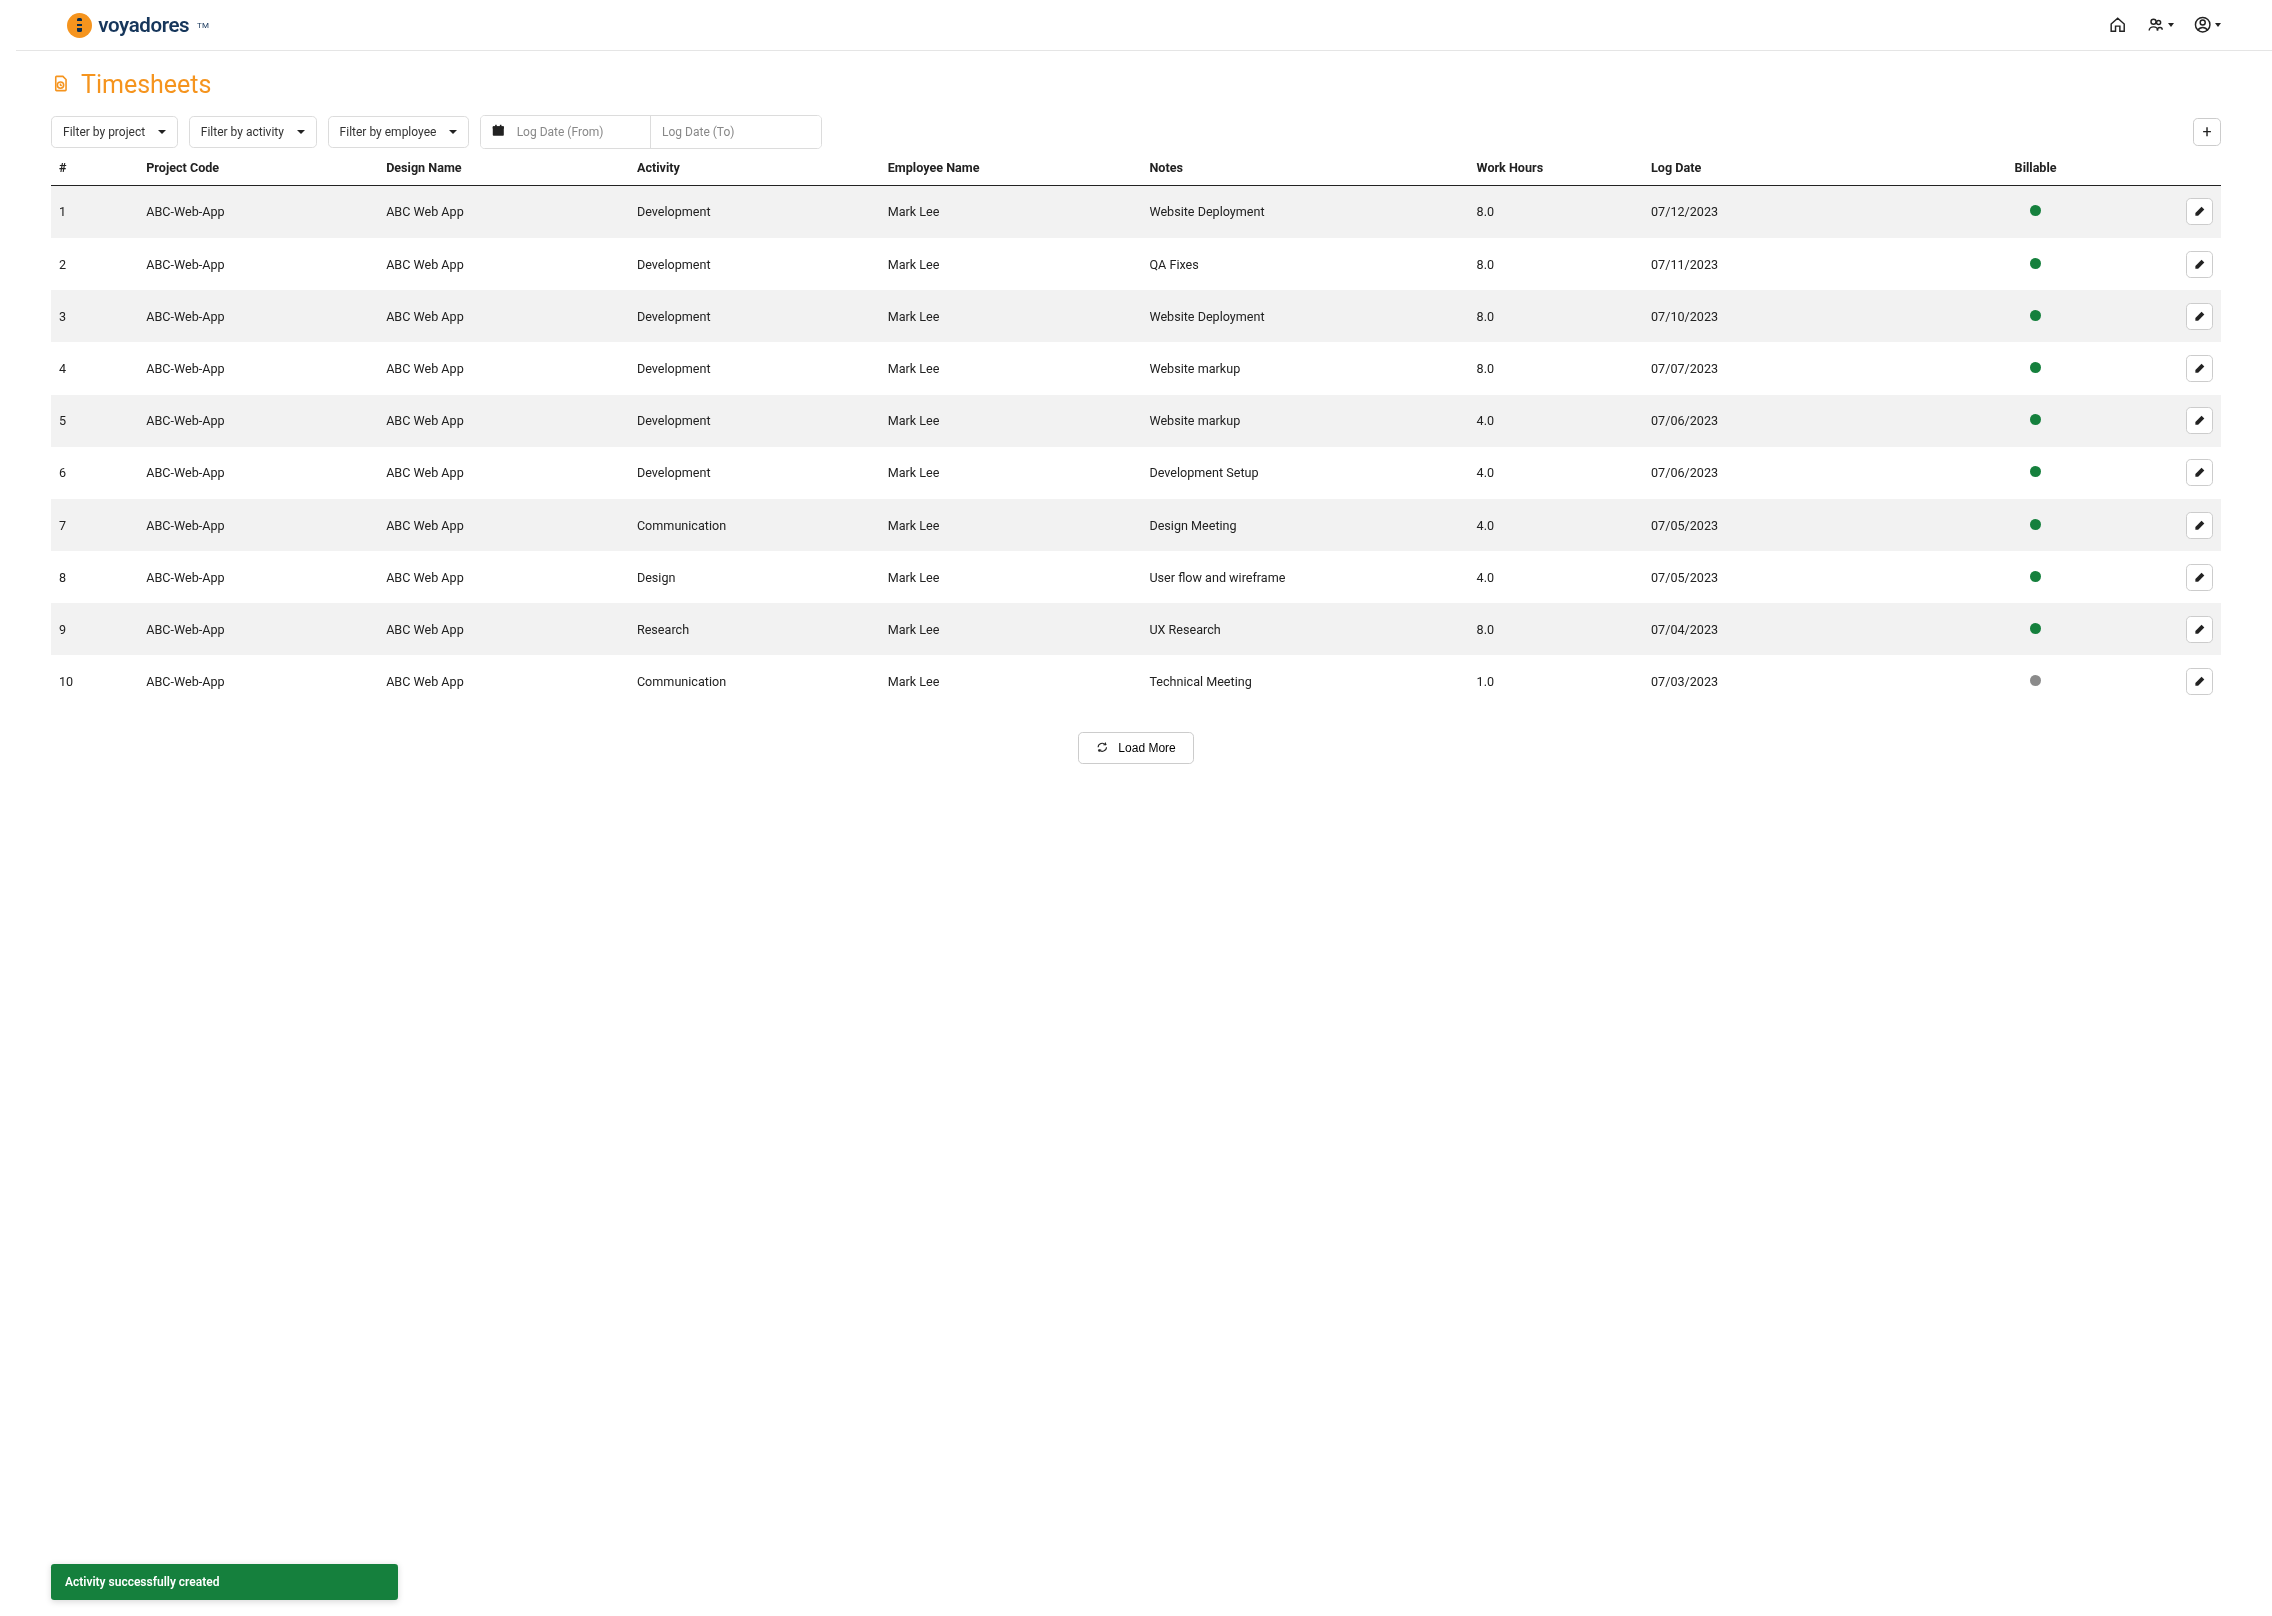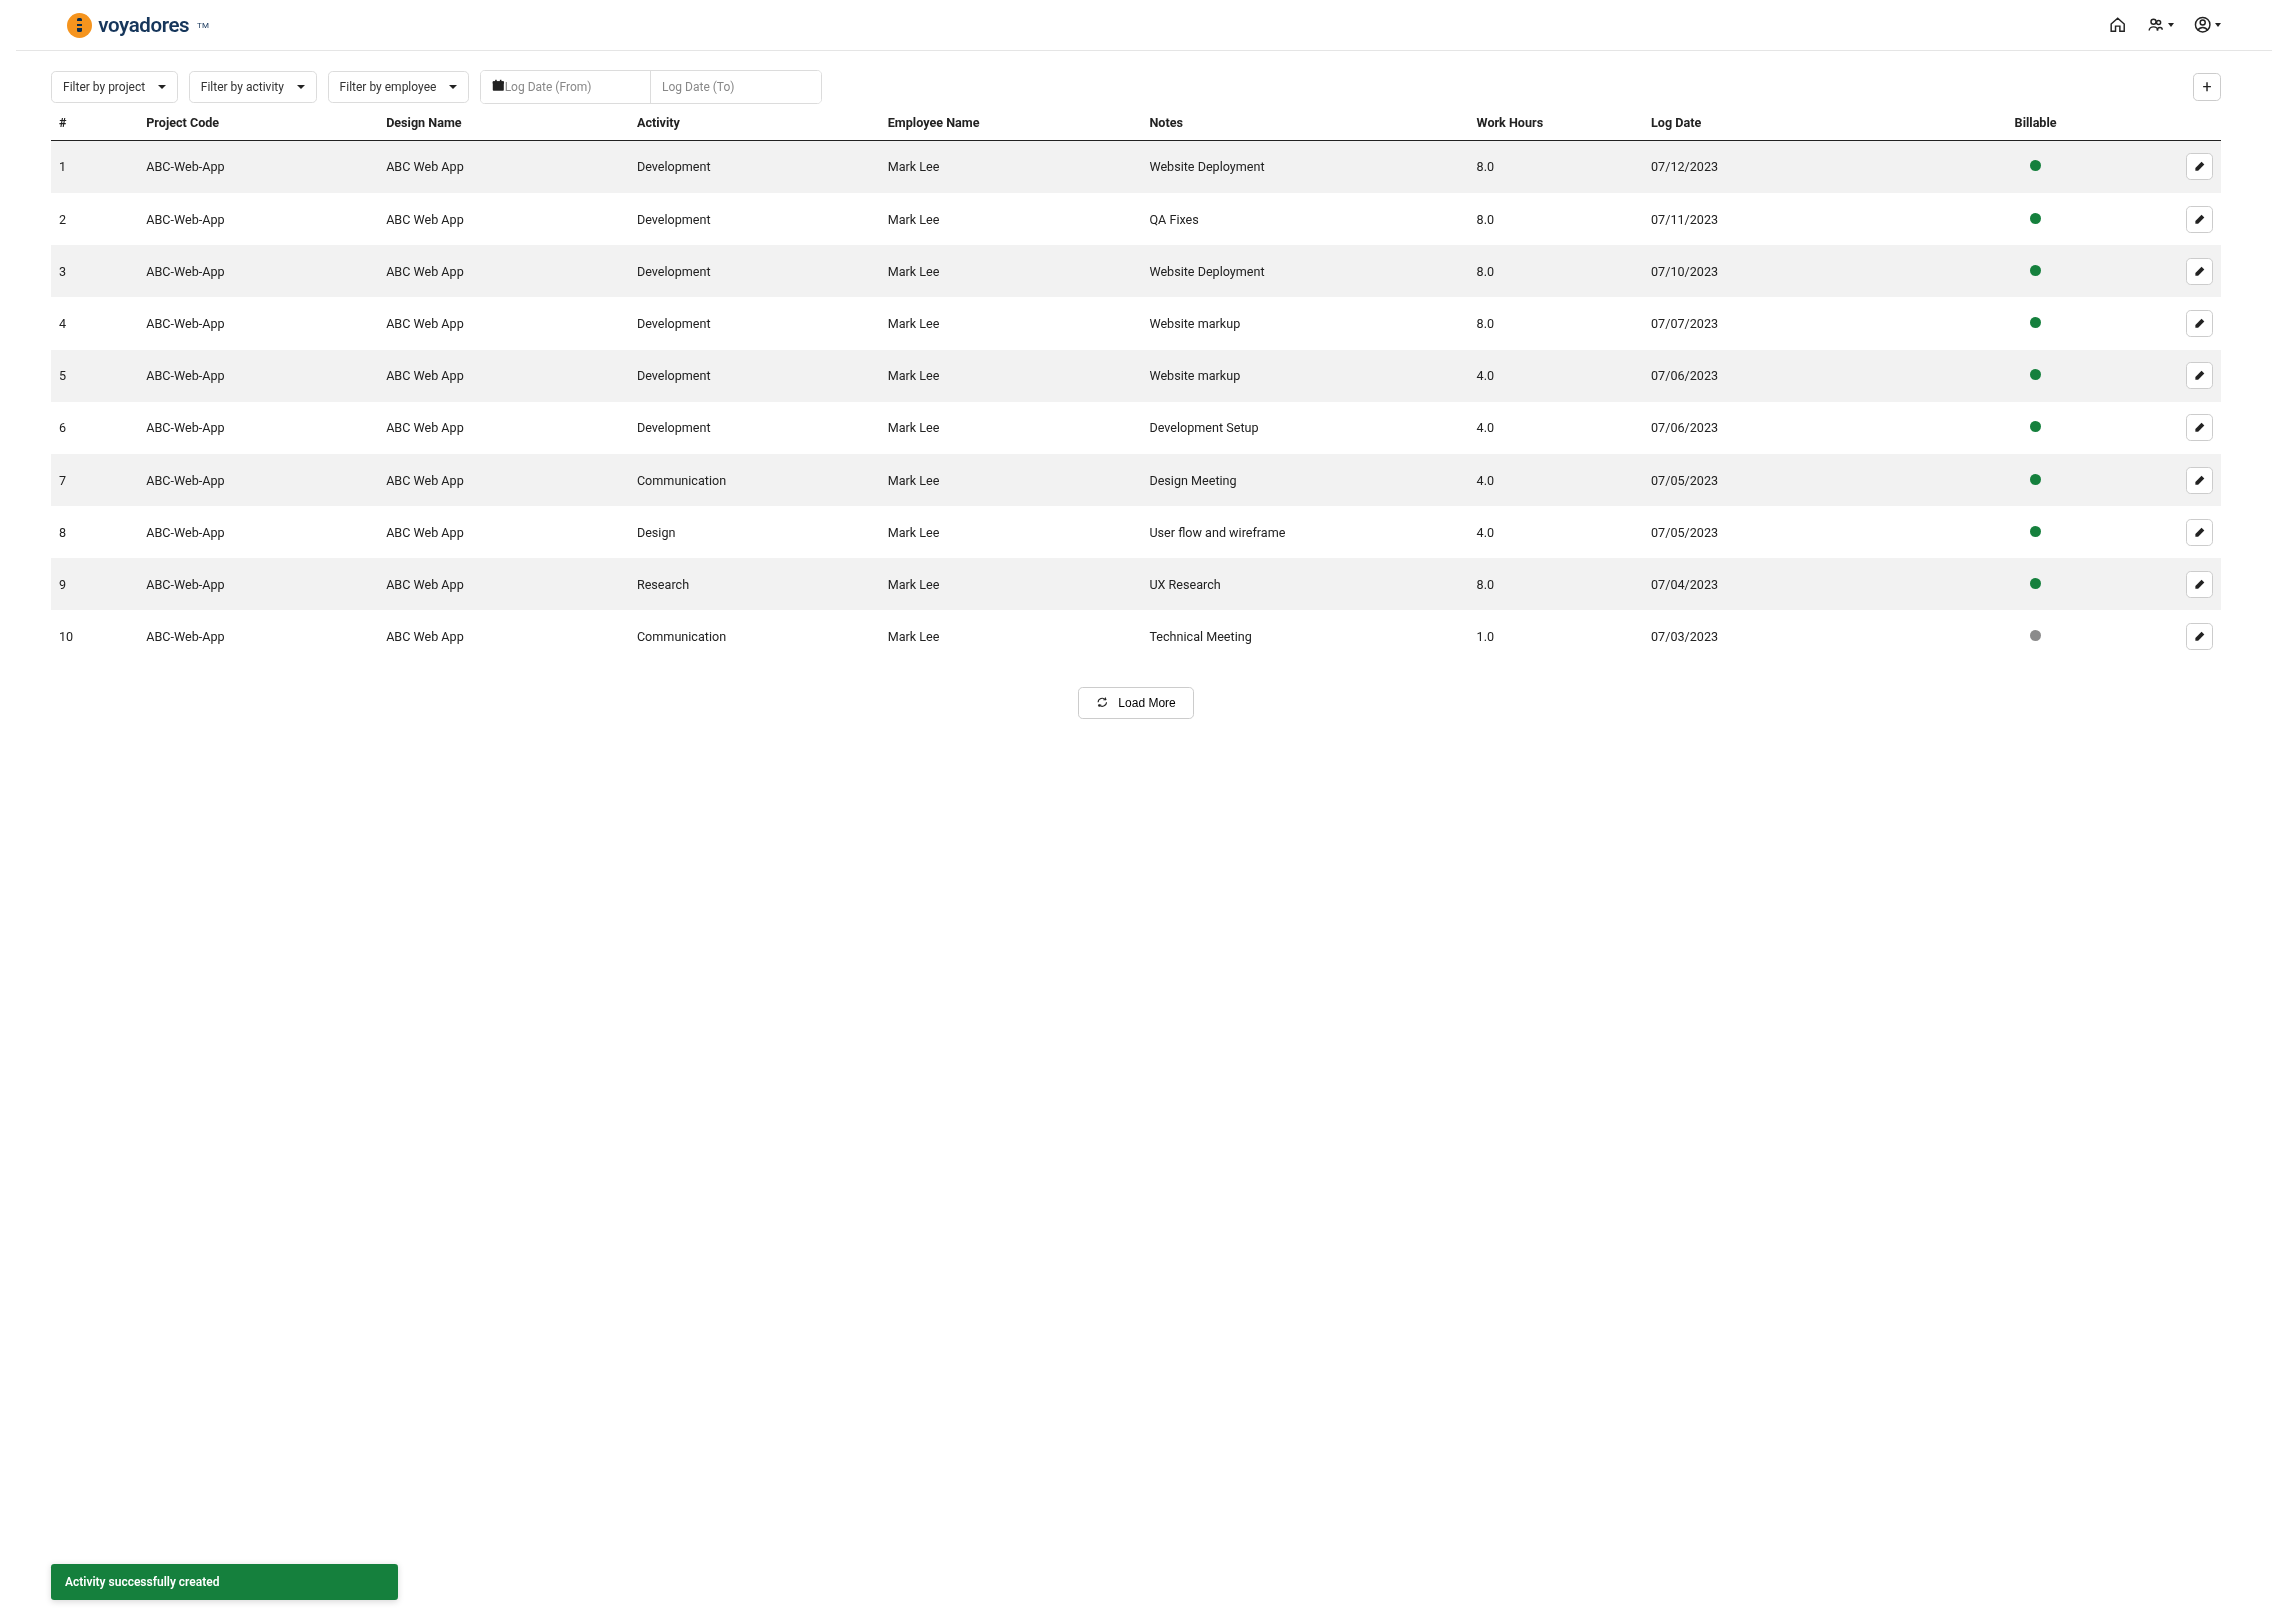--- a/index.html
+++ b/index.html
@@ -42,21 +42,21 @@
 
 .filters-row { display: flex; align-items: center; gap: 11px; margin-bottom: 2px; }
 .filter-select {
   background: #fff; border: 0.8px solid #dcdcdc; border-radius: 4.7px; padding: 8px 11px; font-size: 12px; color: #333;
   display: flex; align-items: center; gap: 8px; cursor: pointer;
 }
 .filter-select .caret { width: 0; height: 0; border-left: 4px solid transparent; border-right: 4px solid transparent; border-top: 4.7px solid #222; margin-left: 4.7px; }
 .date-group { display: flex; border: 0.8px solid #dcdcdc; border-radius: 4.7px; overflow: hidden; }
 .date-input {
   background: #fff; border: none; padding: 8px 11px; font-size: 12px; color: #333;
-  display: flex; align-items: center; gap: 0; border-right: 0.8px solid #dcdcdc; min-width: 170px;
+  display: flex; align-items: center; gap: 12px; border-right: 0.8px solid #dcdcdc; min-width: 170px;
 }
 .date-input:last-child { border-right: none; min-width: 170px; }
 .date-placeholder { color: #888; }
 .cal-icon svg { width: 12.6px; height: 12.6px; fill: #222; }
 .spacer { flex: 1; }
 .add-btn {
   width: 28px; height: 28px; border: 0.8px solid #ccc; border-radius: 4.7px; background: #fff; display: flex; align-items: center; justify-content: center; cursor: pointer; font-size: 16px; font-weight: 400;
 }
 
 .table { width: 100%; border-collapse: collapse; table-layout: fixed; }
@@ -125,20 +125,30 @@
           <circle cx="12" cy="12" r="10"></circle>
           <circle cx="12" cy="9" r="3.5"></circle>
           <path d="M5 20c2-3 5-4 7-4s5 1 7 4"></path>
         </svg>
       <span class="caret-down"></span>
     </div>
   </div>
 </div>
 
 <div class="container">
+  <div class="page-title-row">
+    <span class="page-title-icon">
+      <svg viewBox="0 0 24 24">
+          <path d="M7 3h8l4 4v13a1 1 0 0 1-1 1H7a1 1 0 0 1-1-1V4a1 1 0 0 1 1-1z"></path>
+          <circle cx="12" cy="14" r="4"></circle>
+          <path d="M12 12v2l1.5 1"></path>
+        </svg>
+    </span>
+    <h1 class="page-title">Timesheets</h1>
+  </div>
 
   <div class="filters-row">
     <div class="filter-select">
       <span>Filter by project</span>
       <span class="caret"></span>
     </div>
     <div class="filter-select">
       <span>Filter by activity</span>
       <span class="caret"></span>
     </div>

